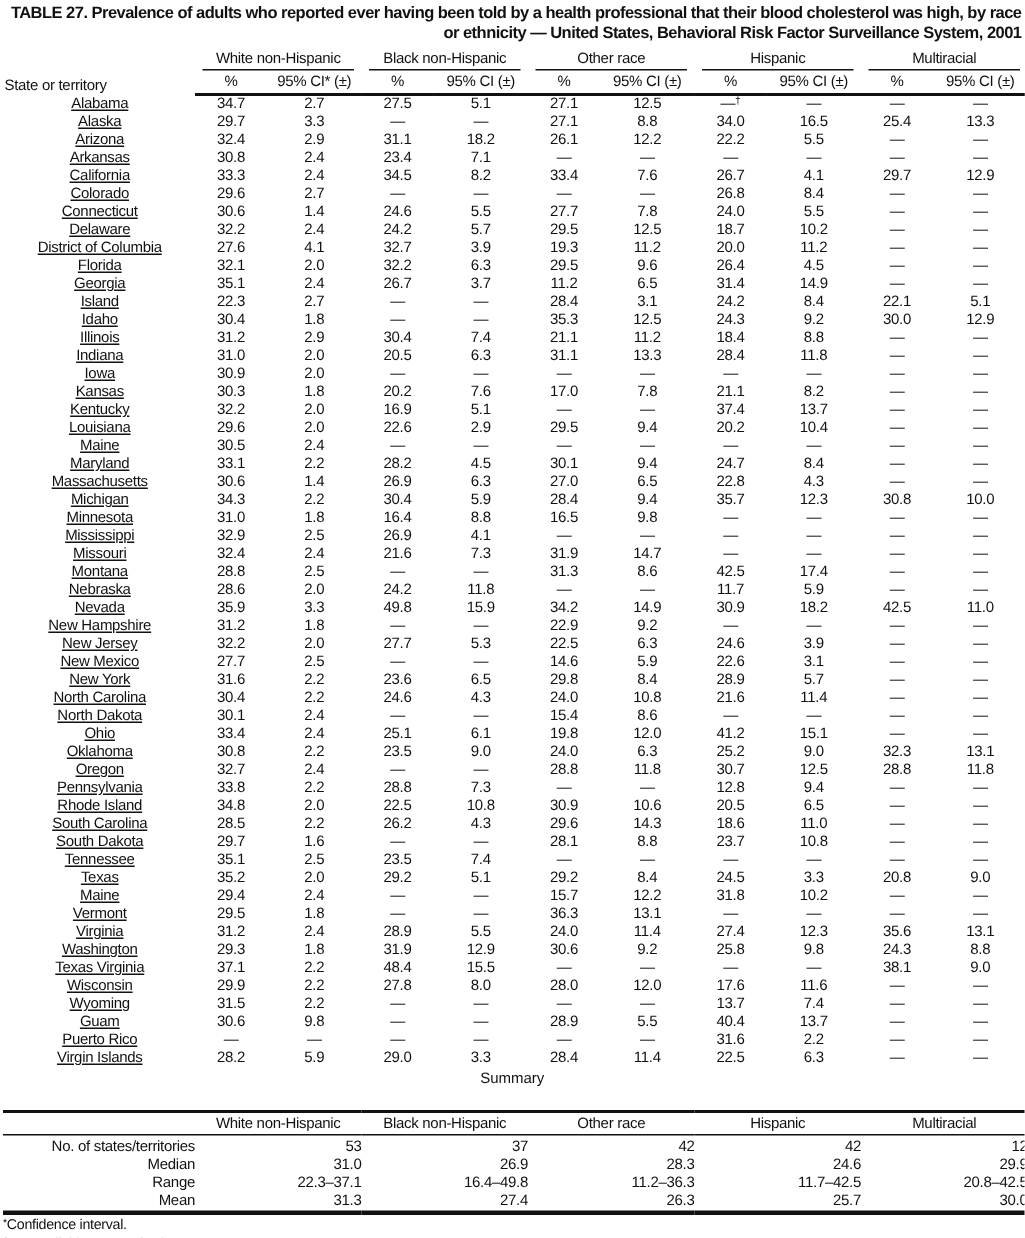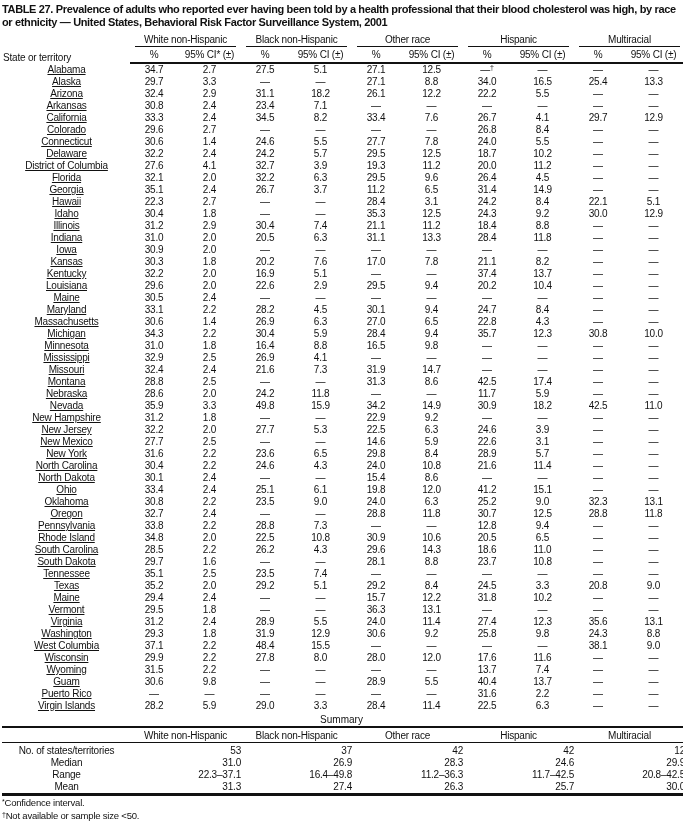--- a/index.html
+++ b/index.html
@@ -5,50 +5,50 @@
   html,body { margin:0; padding:0; background:#ffffff; }
   body {
     width:683px; height:825px;
     font-family:"Liberation Sans", sans-serif;
     color:#111; overflow:hidden;
   }
   .page { box-sizing:border-box; width:683px; height:825px; padding:3px 2px 0 2px; }
 
   .title {
     font-weight:bold; font-size:11px; line-height:13px;
-    letter-spacing:-0.35px; margin-bottom:3px;
+    letter-spacing:-0.35px; margin-bottom:3px;text-align:right;
   }
 
   table { border-collapse:collapse; table-layout:fixed; width:679px; }
   th, td { padding:0; margin:0; font-weight:normal; white-space:nowrap; }
 
   
   .main th { font-size:10px; letter-spacing:-0.2px; }
   .main td { font-size:10px; letter-spacing:-0.2px; height:12px; line-height:12px; }
   .main tr.grp-row th { vertical-align:bottom; padding-top:2px; }
   .grp-underline {
     display:block; text-align:center;
     border-bottom:1px solid #111; padding-bottom:1px; margin:0 5px;
   }
   .main tr.sub-row th { border-bottom:2.5px solid #111; padding-bottom:2px; height:13px; vertical-align:bottom; }
   .main th.state-hd { text-align:left; vertical-align:bottom; padding-left:1px;margin-left:48px; }
   .main td.state { text-align:center; padding-left:1px; overflow:hidden;text-decoration:underline; }
   .main td.pct, .main td.ci, .main th.pct-hd, .main th.ci-hd { text-align:center; }
   .main sup, .fn sup { font-size:7px; vertical-align:top; line-height:8px; }
 
   
-  .summary-label { text-align:center; font-size:10px; line-height:13px; margin-top:1px; padding-bottom:0; }
+  .summary-label { text-align:center; font-size:10px; line-height:13px; margin-top:1px; padding-bottom:14px; }
   .sum { border-bottom:3px solid #111; }
   .sum thead th {
     font-size:10px; letter-spacing:-0.2px; text-align:center;
     border-top:2px solid #111; border-bottom:1.5px solid #111;
     height:14px; vertical-align:middle;
   }
   .sum td { font-size:10px; letter-spacing:-0.2px; height:12px; line-height:12px; }
-  .sum td.rowlabel { text-align:center; padding-left:1px; }
+  .sum td.rowlabel { text-align:right; padding-left:1px; }
   .sum td.val { text-align:right; padding-left:17px; }
   .sum tbody tr:first-child td { padding-top:2px; }
 
   
   .fn { font-size:9.5px; line-height:10.5px; margin-top:2px; letter-spacing:-0.2px; }
 </style>
 </head>
 <body>
 
 <div class="page">
@@ -239,21 +239,21 @@
           <td class="pct">26.7</td>
           <td class="ci">3.7</td>
           <td class="pct">11.2</td>
           <td class="ci">6.5</td>
           <td class="pct">31.4</td>
           <td class="ci">14.9</td>
           <td class="pct">—</td>
           <td class="ci">—</td>
         </tr>
         <tr>
-          <td class="state">Hawaii</td>
+          <td class="state">Island</td>
           <td class="pct">22.3</td>
           <td class="ci">2.7</td>
           <td class="pct">—</td>
           <td class="ci">—</td>
           <td class="pct">28.4</td>
           <td class="ci">3.1</td>
           <td class="pct">24.2</td>
           <td class="ci">8.4</td>
           <td class="pct">22.1</td>
           <td class="ci">5.1</td>
@@ -720,21 +720,21 @@
           <td class="pct">31.9</td>
           <td class="ci">12.9</td>
           <td class="pct">30.6</td>
           <td class="ci">9.2</td>
           <td class="pct">25.8</td>
           <td class="ci">9.8</td>
           <td class="pct">24.3</td>
           <td class="ci">8.8</td>
         </tr>
         <tr>
-          <td class="state">West Columbia</td>
+          <td class="state">Texas Virginia</td>
           <td class="pct">37.1</td>
           <td class="ci">2.2</td>
           <td class="pct">48.4</td>
           <td class="ci">15.5</td>
           <td class="pct">—</td>
           <td class="ci">—</td>
           <td class="pct">—</td>
           <td class="ci">—</td>
           <td class="pct">38.1</td>
           <td class="ci">9.0</td>

